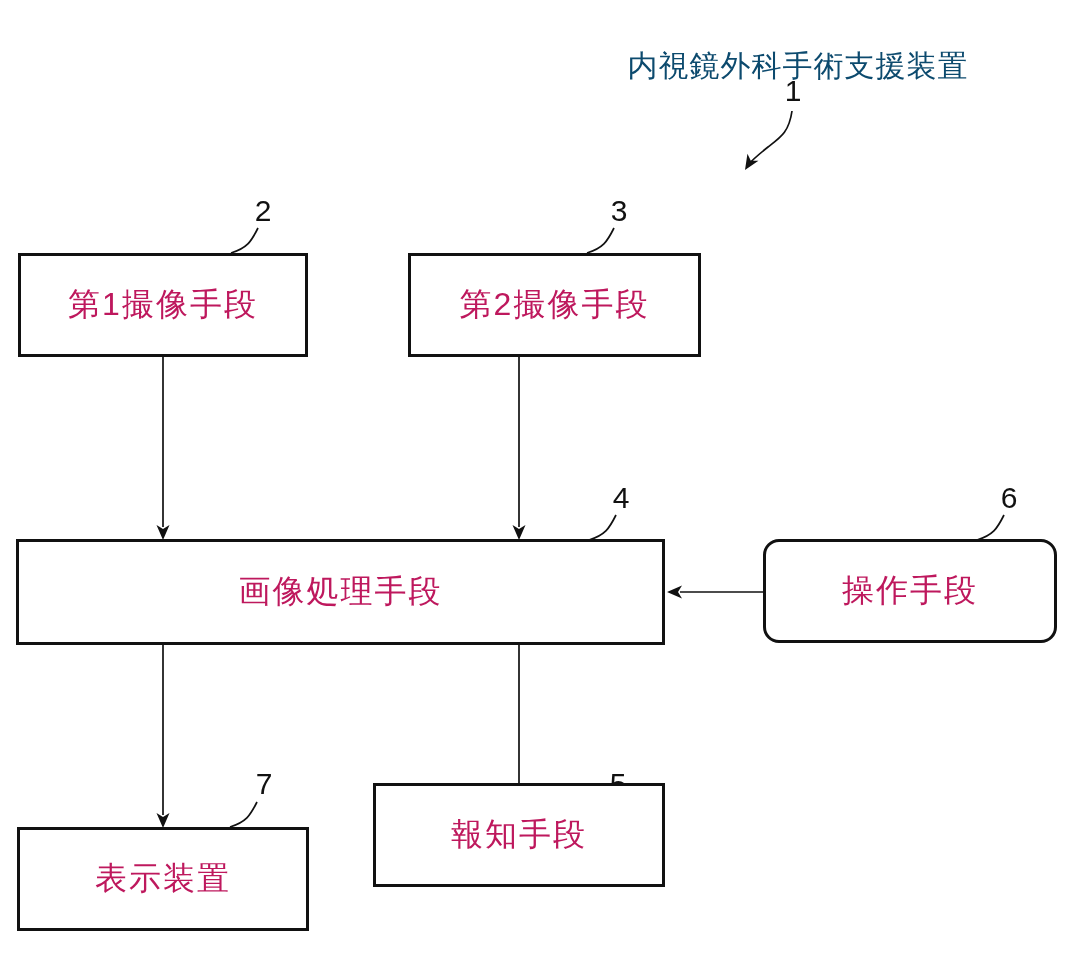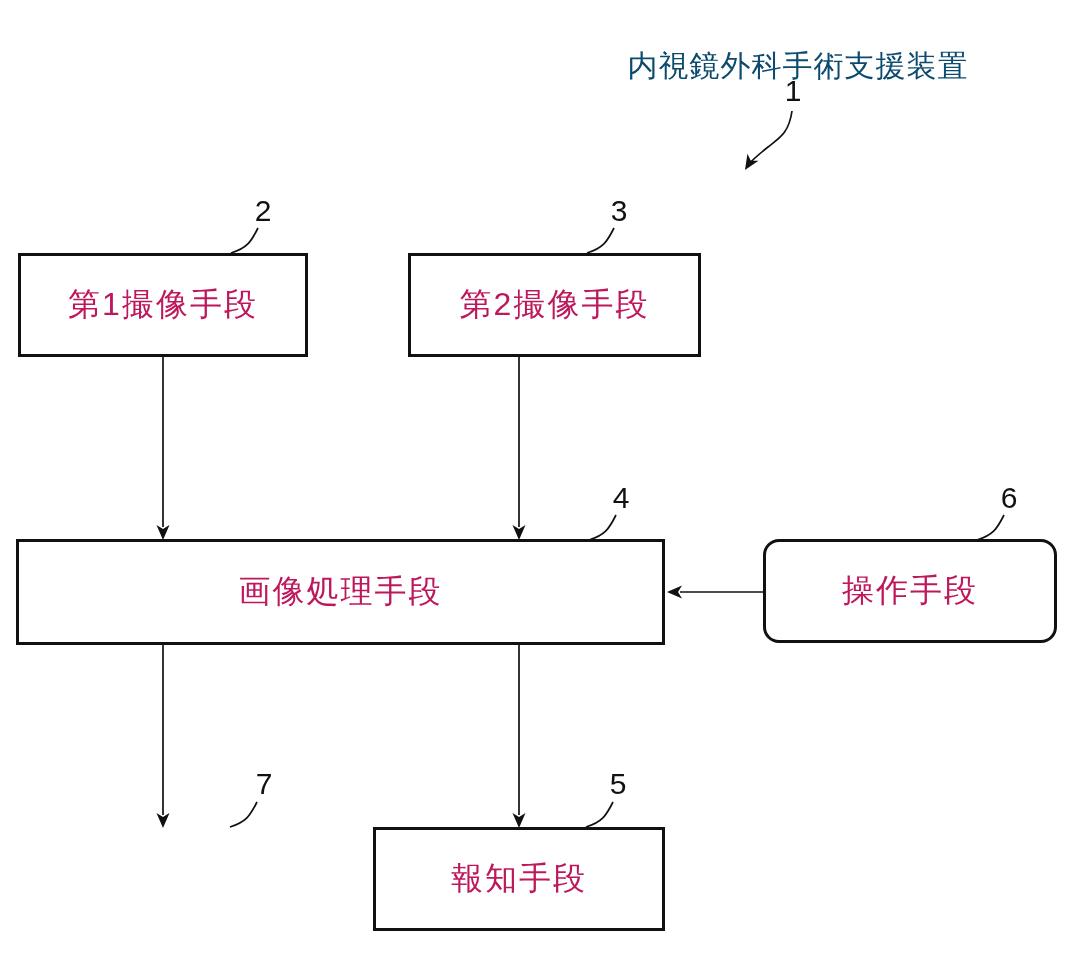--- a/index.html
+++ b/index.html
@@ -56,21 +56,21 @@
     letter-spacing: 1px;
     color: #0c4a6e;
     white-space: nowrap;
   }
   
   #box-first-imaging   { left: 18px;  top: 253px; width: 290px; height: 104px; }
   #box-second-imaging  { left: 373px; top: 253px; width: 293px; height: 104px; margin-left: 35px; }
   #box-image-processing{ left: 16px;  top: 539px; width: 649px; height: 106px; justify-content: center; }
   #box-operation       { left: 763px; top: 539px; width: 294px; height: 104px; border-radius: 16px; }
   #box-display         { left: 17px;  top: 827px; width: 292px; height: 104px; }
-  #box-notification    { left: 373px; top: 827px; width: 292px; height: 104px; }
+  #box-notification    { left: 373px; top: 783px; width: 292px; height: 104px; }
 
   #ref-1 { left: 779px;  top: 76px;  width: 28px; }
   #ref-2 { left: 249px;  top: 196px; width: 28px; }
   #ref-3 { left: 605px;  top: 196px; width: 28px; }
   #ref-4 { left: 607px;  top: 483px; width: 28px; }
   #ref-6 { left: 995px;  top: 483px; width: 28px; }
   #ref-7 { left: 250px;  top: 769px; width: 28px; }
   #ref-5 { left: 604px;  top: 769px; width: 28px; }
 </style>
 </head>
@@ -129,18 +129,21 @@
   </div>
 
   <div class="box" id="box-image-processing">
     <span class="label">画像処理手段</span>
   </div>
 
   <div class="box" id="box-operation">
     <span class="label">操作手段</span>
   </div>
 
+  <div class="box" id="box-display">
+    <span class="label">表示装置</span>
+  </div>
 
   <div class="box" id="box-notification">
     <span class="label">報知手段</span>
   </div>
 
 </div>
 
 </body></html>

